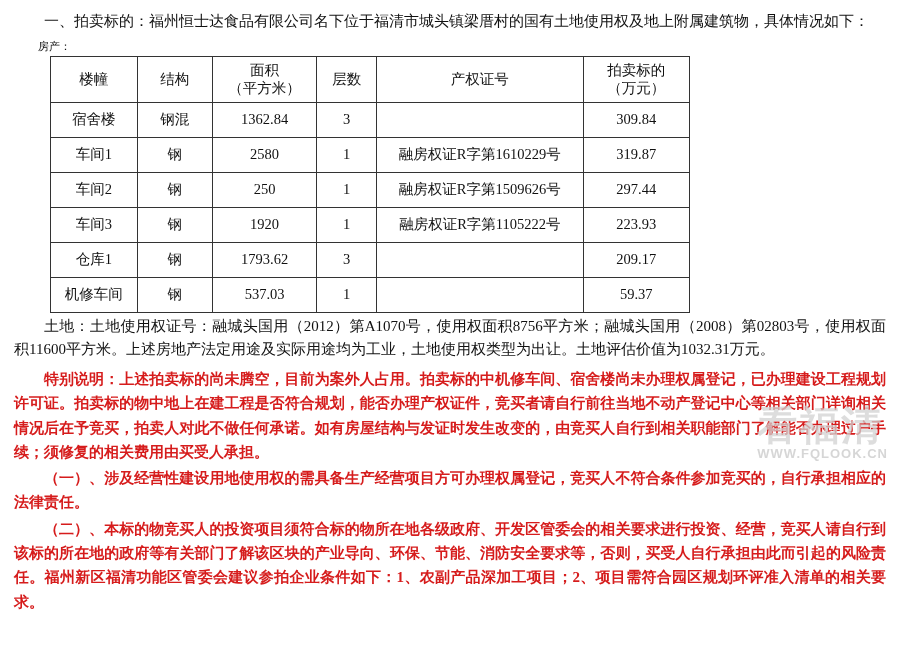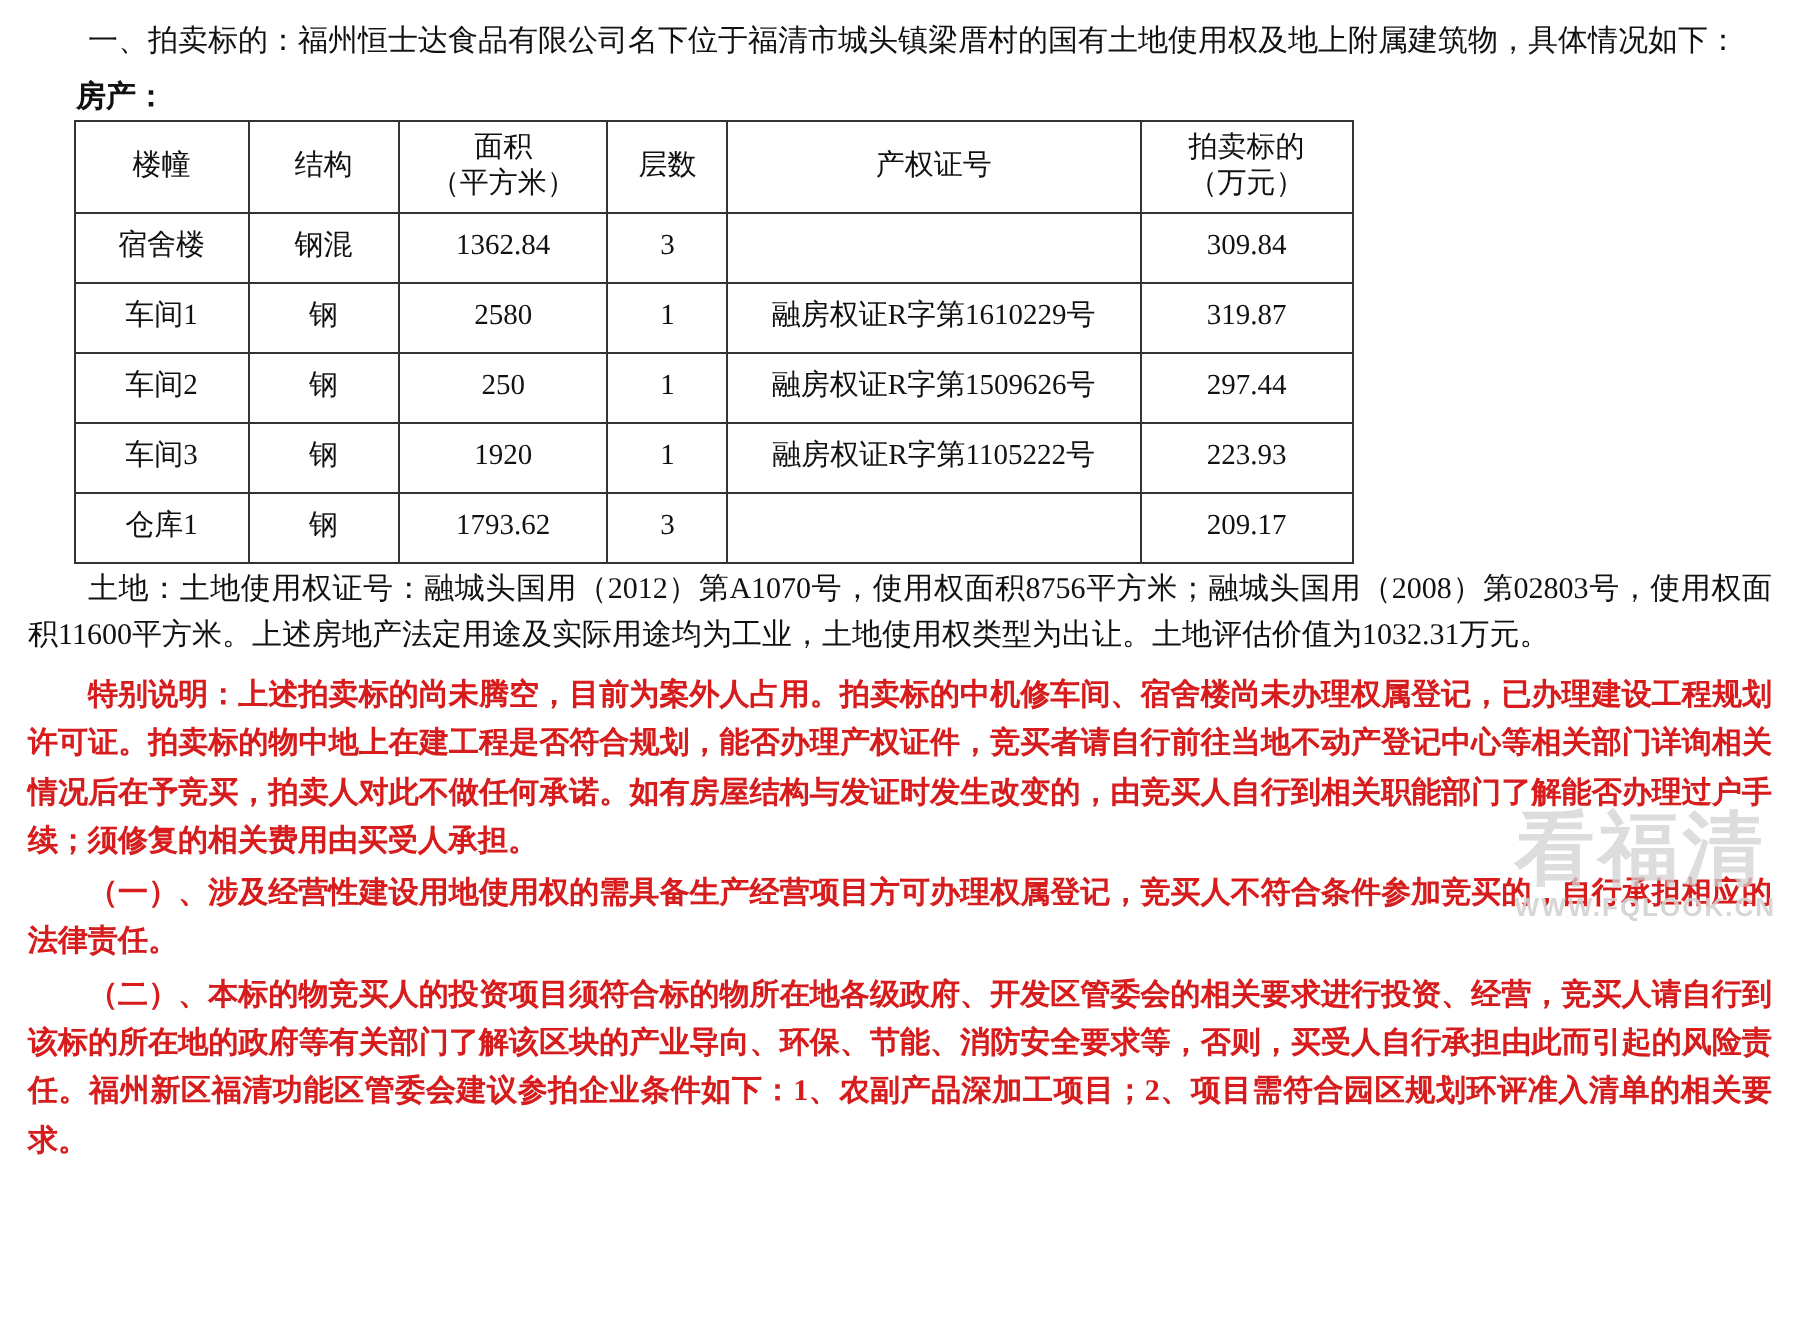--- a/index.html
+++ b/index.html
@@ -23,21 +23,21 @@
     padding: 8px 14px 0 14px;
     position: relative;
   }
   .para {
     line-height: 1.55;
     margin: 0 0 2px 0;
     text-align: justify;
   }
   table.assets {
     border-collapse: collapse;
-    margin: 2px 0 2px 23px;
+    margin: 2px 0 2px 36px;
     width: 640px;
     table-layout: fixed;
   }
   table.assets th, table.assets td {
     border: 1px solid #333333;
     text-align: center;
     vertical-align: middle;
     padding: 4px 2px;
     font-size: 14.5px;
     line-height: 1.25;
@@ -86,22 +86,21 @@
     text-align: center;
     margin-top: 2px;
     color: rgba(210, 210, 210, 0.9);
   }
   .first-line {
     text-indent: 2em;
     margin-top: 2px;
   }
   .asset-label {
     margin: 6px 0 2px 24px;
-    font-size: 15px;
-    font-weight: bold;
+    font-size: 11px;
   }
 </style>
 </head>
 <body>
 
 <div class="page">
 
   <p class="para first-line">一、拍卖标的：福州恒士达食品有限公司名下位于福清市城头镇梁厝村的国有土地使用权及地上附属建筑物，具体情况如下：</p>
 
   <div class="asset-label">房产：</div>
@@ -165,20 +164,28 @@
         <td>223.93</td>
       </tr>
       <tr>
         <td>仓库1</td>
         <td>钢</td>
         <td>1793.62</td>
         <td>3</td>
         <td></td>
         <td>209.17</td>
       </tr>
+      <tr>
+        <td>机修车间</td>
+        <td>钢</td>
+        <td>537.03</td>
+        <td>1</td>
+        <td></td>
+        <td>59.37</td>
+      </tr>
     </tbody>
   </table>
 
   <p class="para first-line">土地：土地使用权证号：融城头国用（2012）第A1070号，使用权面积8756平方米；融城头国用（2008）第02803号，使用权面积11600平方米。上述房地产法定用途及实际用途均为工业，土地使用权类型为出让。土地评估价值为1032.31万元。</p>
 
   <div class="note-block">
     <p class="indent1 big-red">特别说明：上述拍卖标的尚未腾空，目前为案外人占用。拍卖标的中机修车间、宿舍楼尚未办理权属登记，已办理建设工程规划许可证。拍卖标的物中地上在建工程是否符合规划，能否办理产权证件，竞买者请自行前往当地不动产登记中心等相关部门详询相关情况后在予竞买，拍卖人对此不做任何承诺。如有房屋结构与发证时发生改变的，由竞买人自行到相关职能部门了解能否办理过户手续；须修复的相关费用由买受人承担。</p>
     <p class="indent1 big-red">（一）、涉及经营性建设用地使用权的需具备生产经营项目方可办理权属登记，竞买人不符合条件参加竞买的，自行承担相应的法律责任。</p>
     <p class="indent1 big-red">（二）、本标的物竞买人的投资项目须符合标的物所在地各级政府、开发区管委会的相关要求进行投资、经营，竞买人请自行到该标的所在地的政府等有关部门了解该区块的产业导向、环保、节能、消防安全要求等，否则，买受人自行承担由此而引起的风险责任。福州新区福清功能区管委会建议参拍企业条件如下：1、农副产品深加工项目；2、项目需符合园区规划环评准入清单的相关要求。</p>
 

